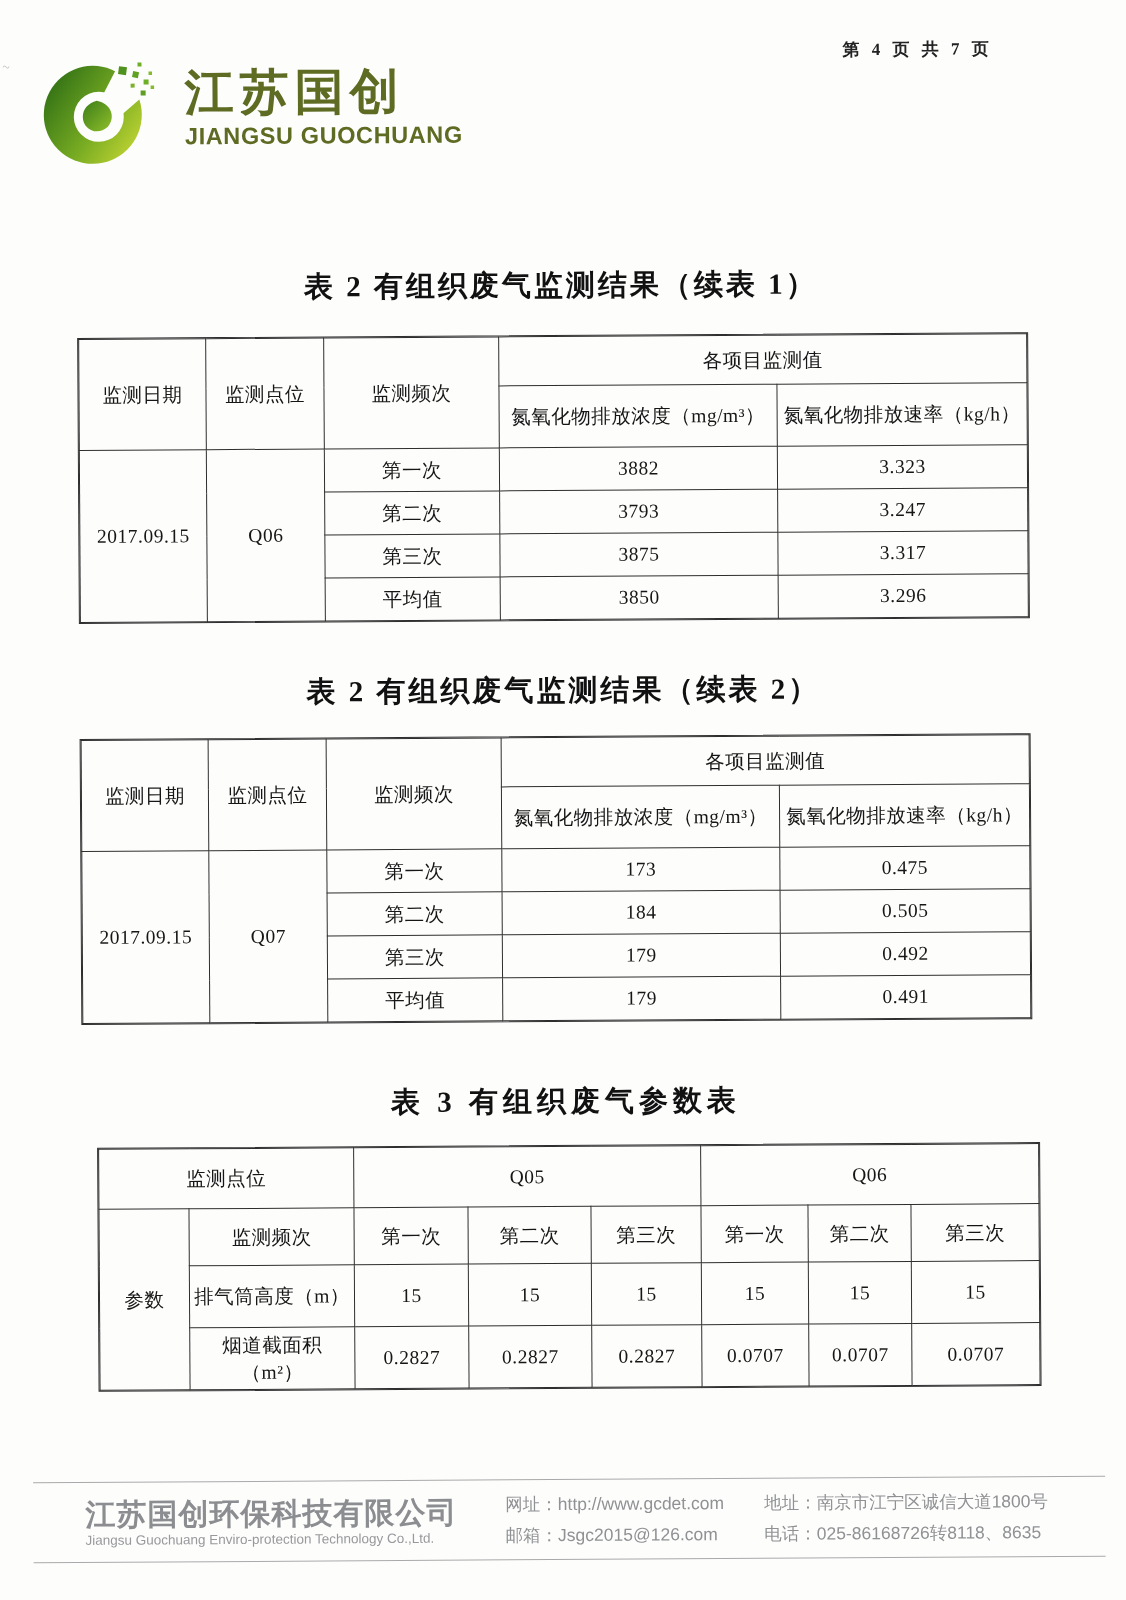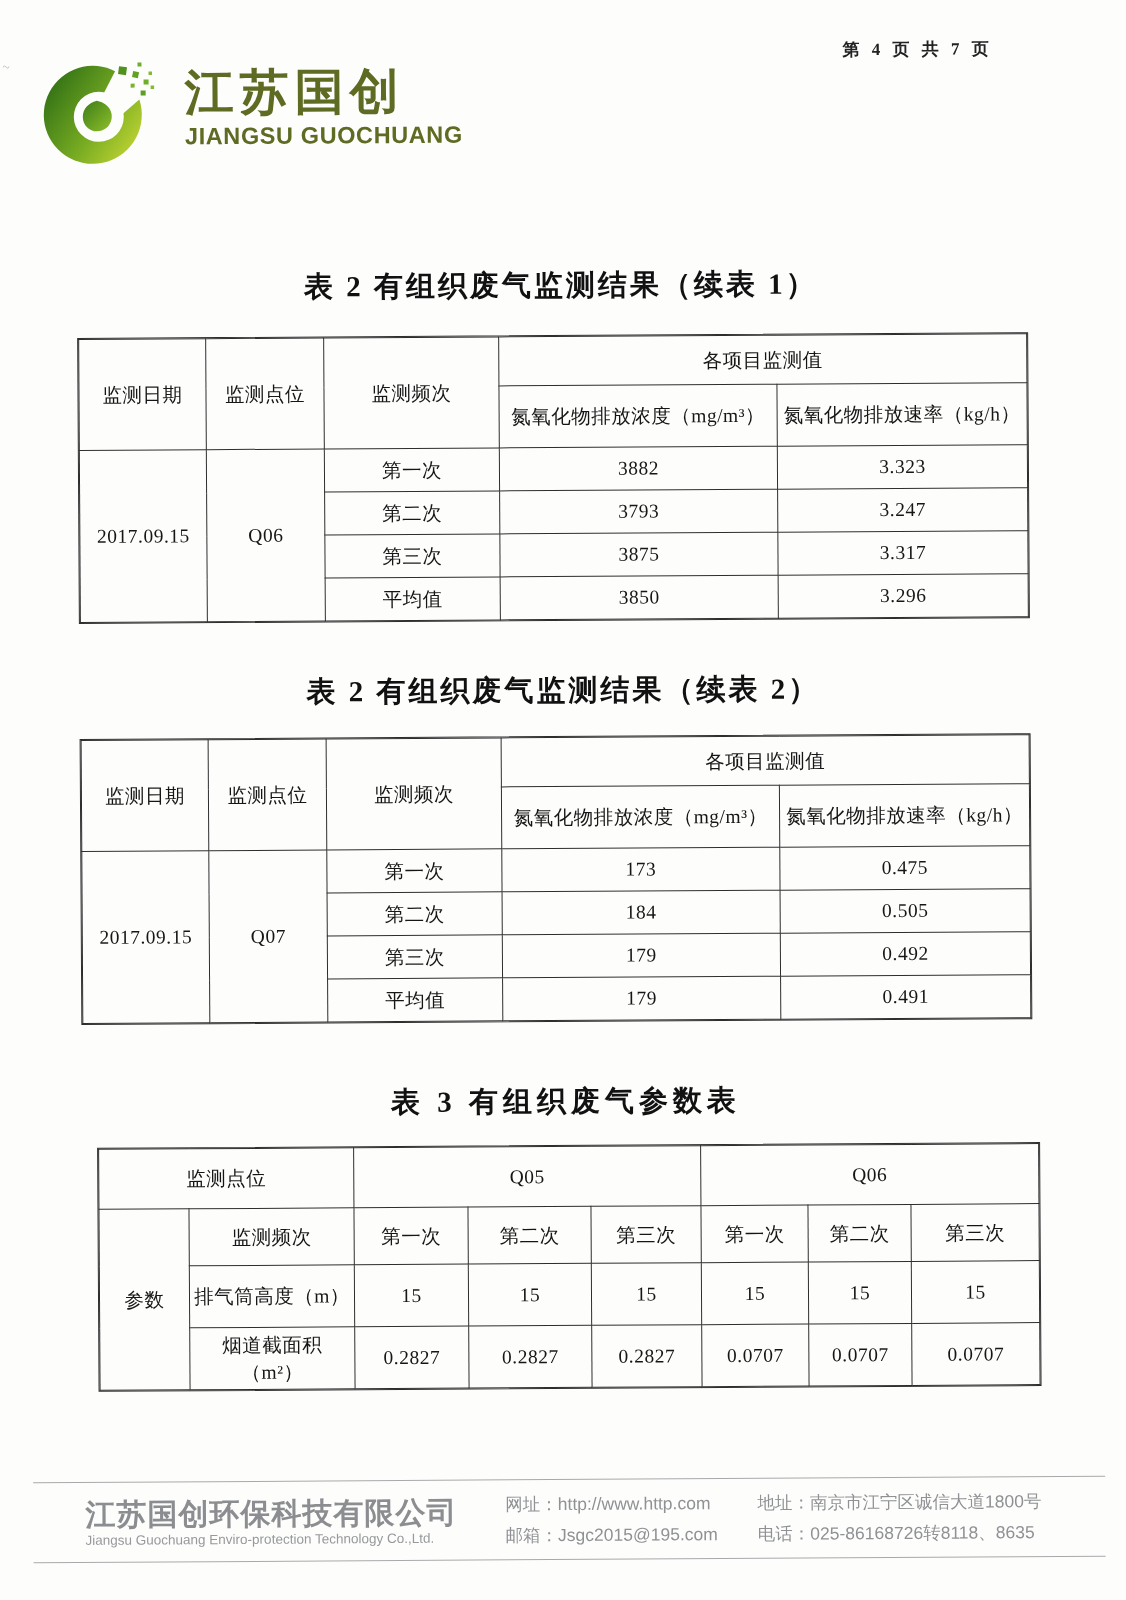--- a/index.html
+++ b/index.html
@@ -247,22 +247,22 @@
   </table>
 
   <div class="footer">
     <div class="fline"></div>
     <div class="frow">
       <div class="fcompany">
         <div class="fc-cn">江苏国创环保科技有限公司</div>
         <div class="fc-en">Jiangsu Guochuang Enviro-protection Technology Co.,Ltd.</div>
       </div>
       <div class="fcol">
-        <div>网址：http://www.http.com</div>
-        <div>邮箱：Jsgc2015@195.com</div>
+        <div>网址：http://www.gcdet.com</div>
+        <div>邮箱：Jsgc2015@126.com</div>
       </div>
       <div class="fcol right">
         <div>地址：南京市江宁区诚信大道1800号</div>
         <div>电话：025-86168726转8118、8635</div>
       </div>
     </div>
     <div class="fline"></div>
   </div>
 
  </div>

